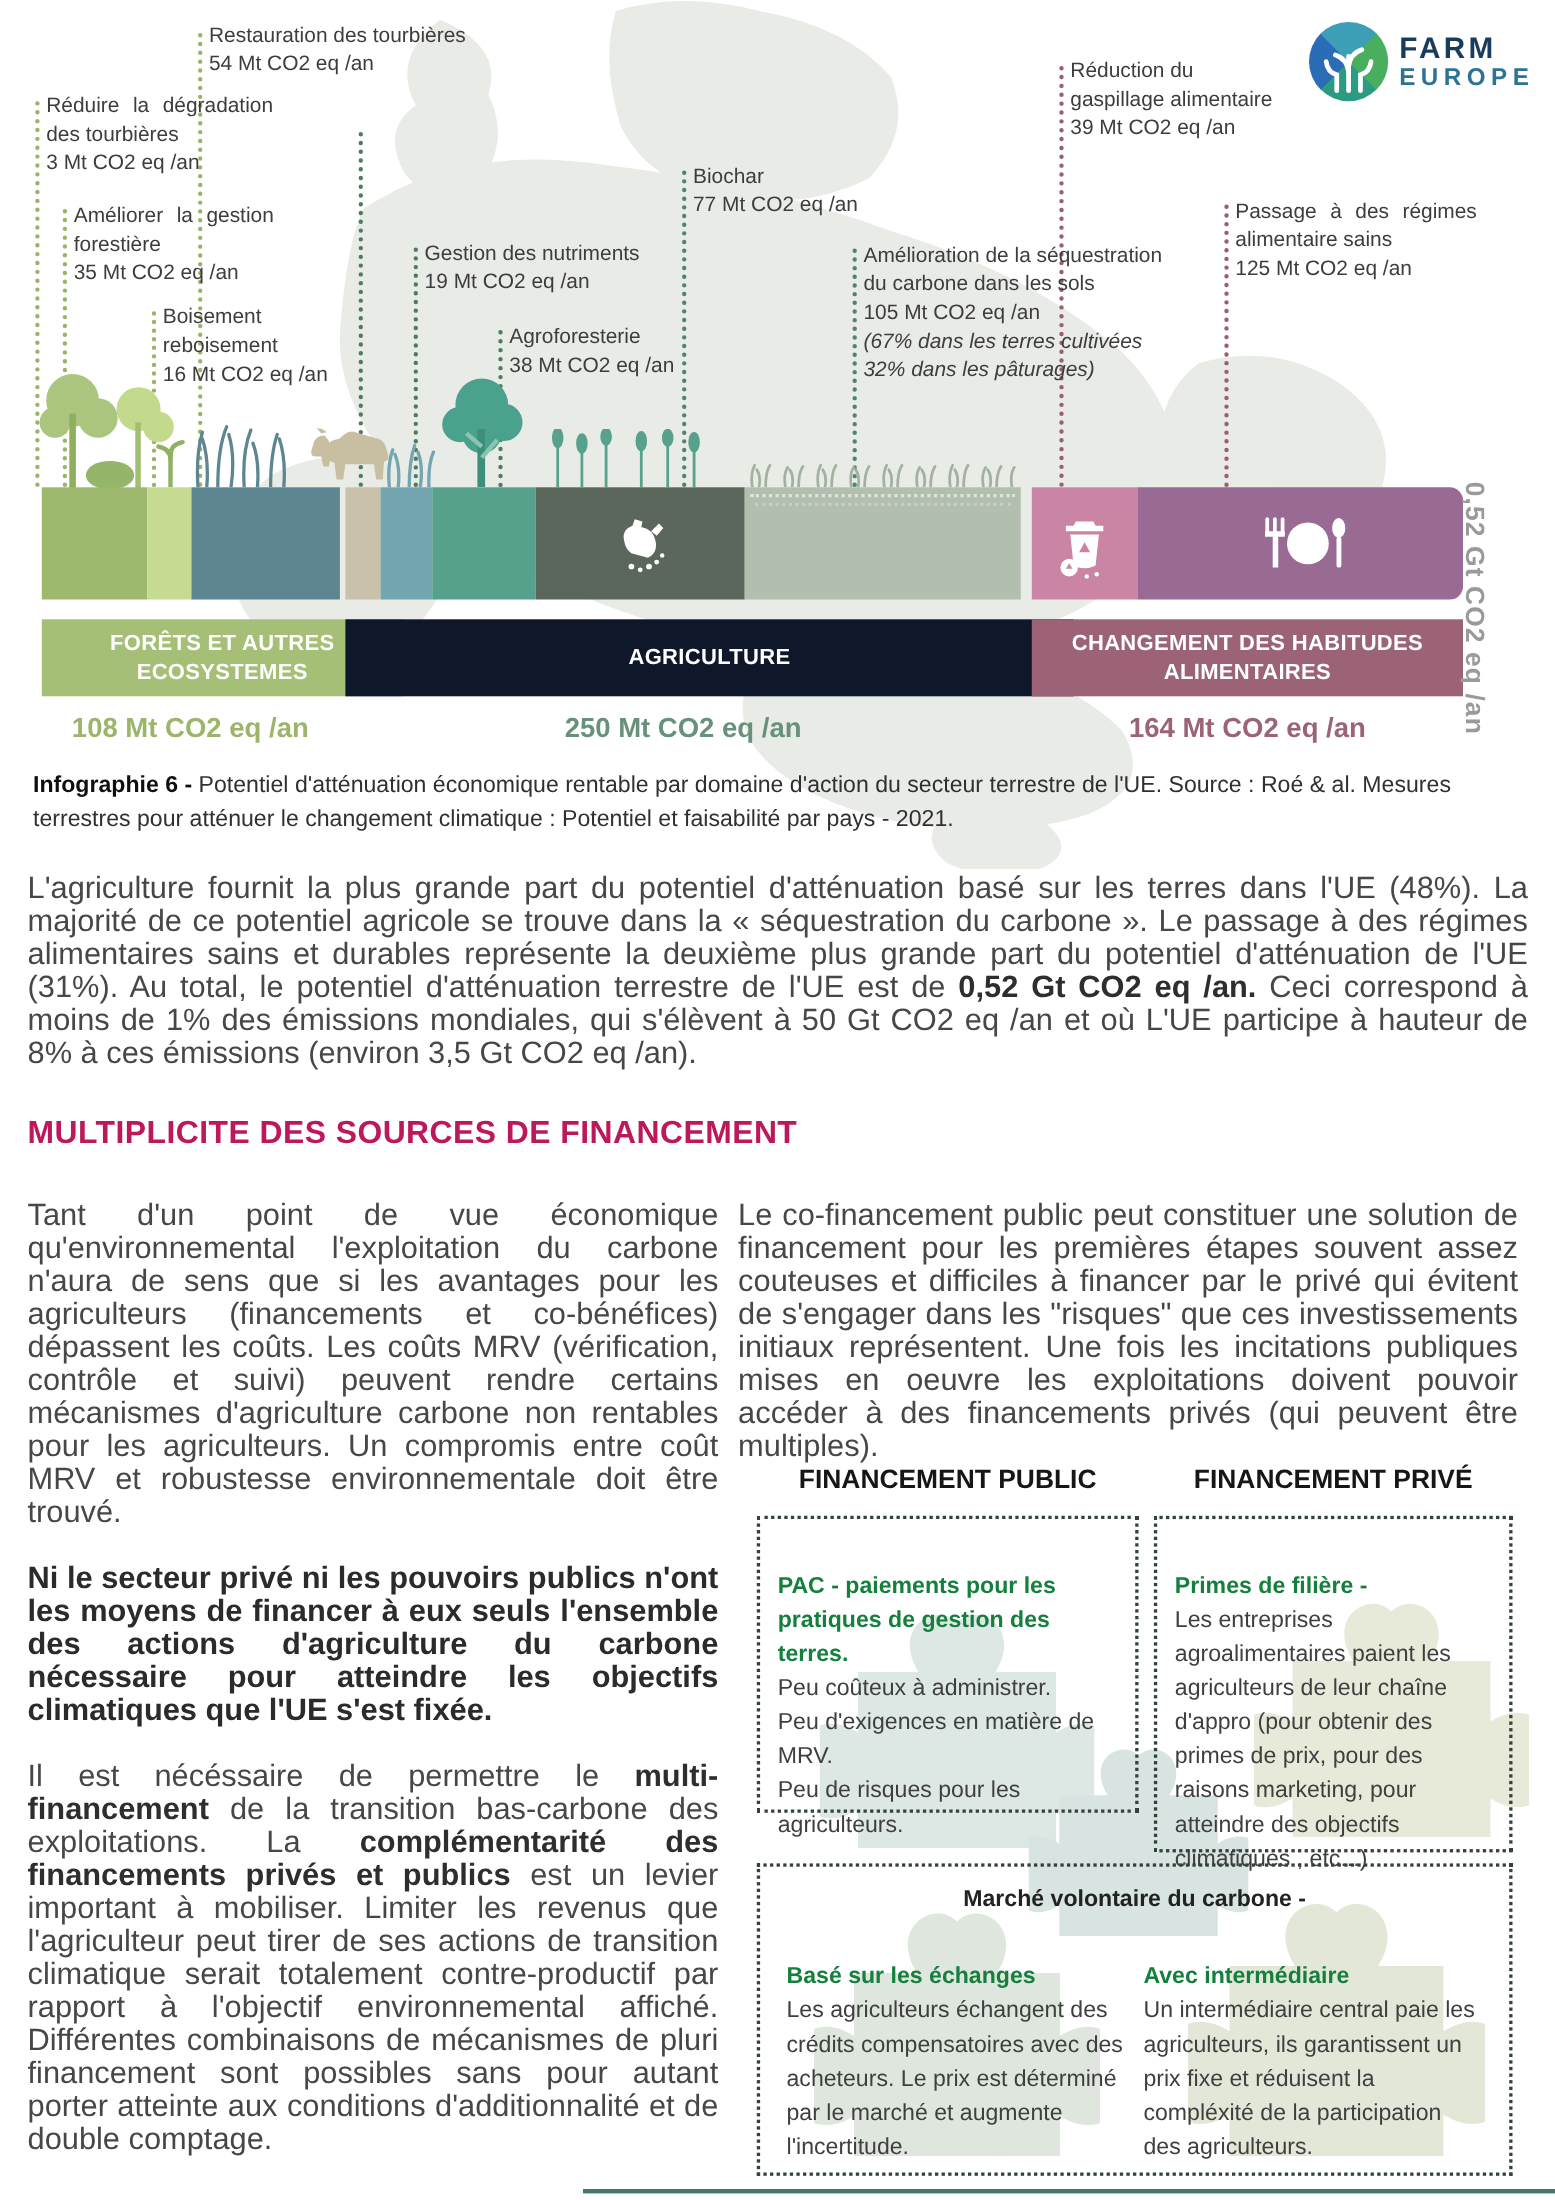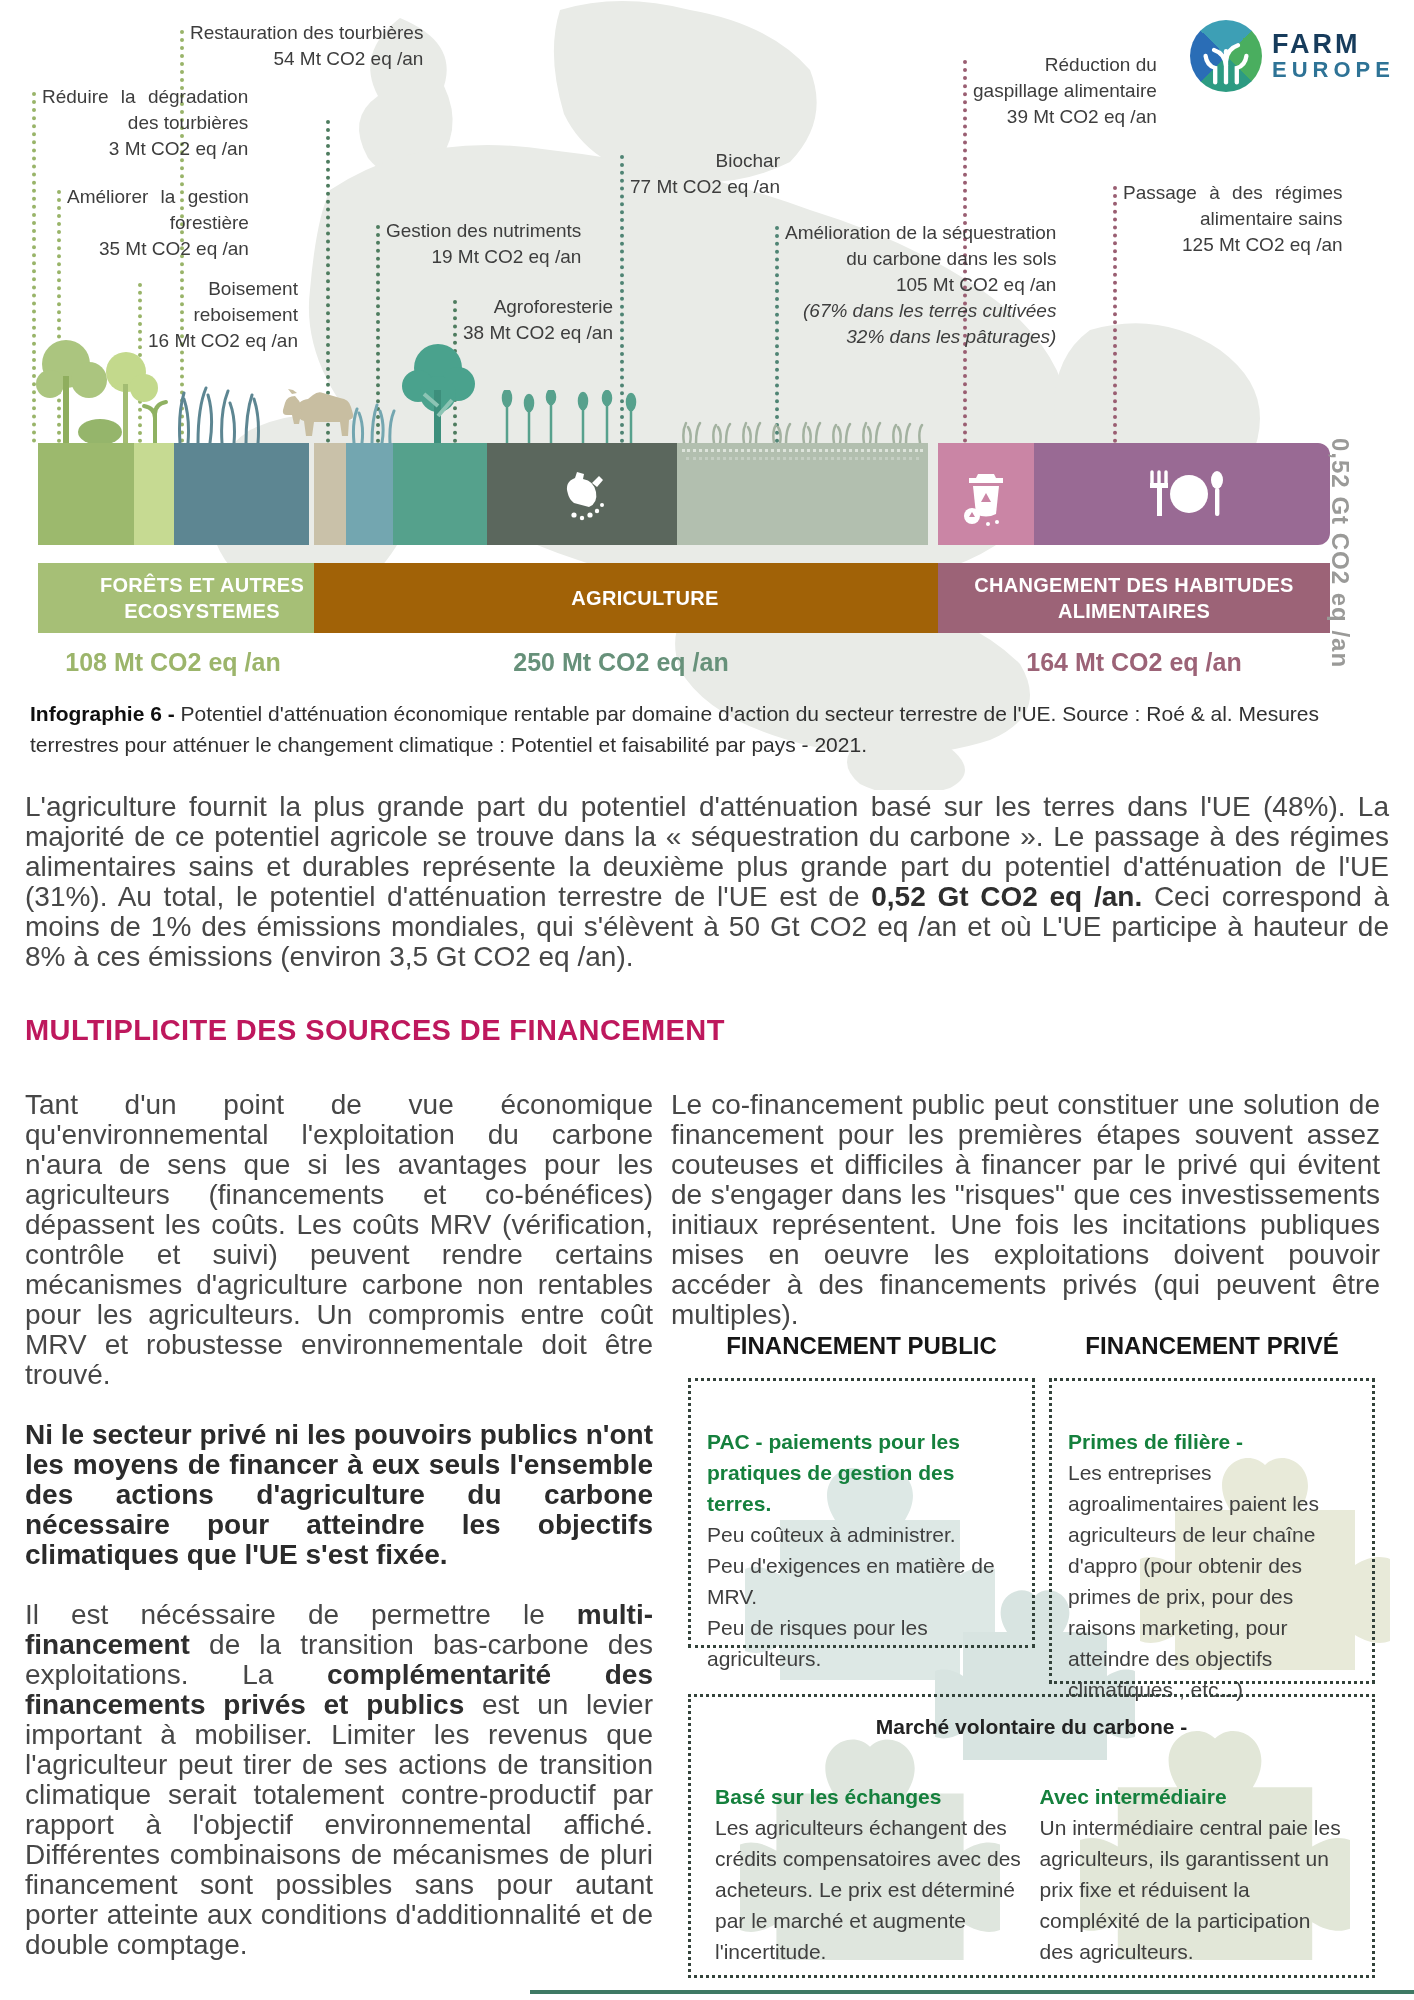--- a/index.html
+++ b/index.html
@@ -2,21 +2,21 @@
 <html lang="fr"><head>
 <meta charset="utf-8">
 <style>
   html,body{margin:0;padding:0;background:#fff;}
   .page{position:relative;width:1414px;height:2000px;background:#fff;overflow:hidden;
         font-family:"Liberation Sans","DejaVu Sans",sans-serif;color:#454545;}
   .abs{position:absolute;}
   svg{display:block;}
   
   .callout{position:absolute;font-size:19px;line-height:26px;color:#3d3d3d;white-space:nowrap;z-index:4;}
-  .callout .ln{white-space:nowrap;text-align:right;}
+  .callout .ln{white-space:nowrap;}
   .callout .it{font-style:italic;}
   .callout .jf{word-spacing:7px;}
   .ldr{position:absolute;width:0;border-left:4px dotted;z-index:3;}
   .lg{border-color:#99b469;}
   .dg{border-color:#4e7c5f;}
   .tg{border-color:#4f8474;}
   .mr{border-color:#9a5e72;}
   
   .seg{position:absolute;top:443px;height:102px;z-index:3;}
   .band{position:absolute;top:563px;height:70px;z-index:3;color:#fff;font-weight:bold;
@@ -313,21 +313,21 @@
       <circle cx="51" cy="26" r="19" stroke="none"></circle>
       <ellipse cx="79" cy="12" rx="6" ry="9" stroke="none"></ellipse>
       <rect x="77" y="20" width="4.4" height="28" rx="2" stroke="none"></rect>
     </g>
   </svg>
 
   <div class="band" style="left:38px;width:328px;background:#a6bf76">
       <div class="ln">FORÊTS ET AUTRES</div>
       <div class="ln">ECOSYSTEMES</div>
     </div>
-  <div class="band" style="left:314px;width:662px;background:#a16207">
+  <div class="band" style="left:314px;width:662px;background:#0f172a">
       <div class="ln">AGRICULTURE</div>
     </div>
   <div class="band" style="left:938px;width:392px;background:#9c6377">
       <div class="ln">CHANGEMENT DES HABITUDES</div>
       <div class="ln">ALIMENTAIRES</div>
     </div>
 
   <div class="catval" style="left:23px;width:300px;color:#9cb56b">108 Mt CO2 eq /an</div>
   <div class="catval" style="left:471px;width:300px;color:#67917a">250 Mt CO2 eq /an</div>
   <div class="catval" style="left:984px;width:300px;color:#9c6377">164 Mt CO2 eq /an</div>

